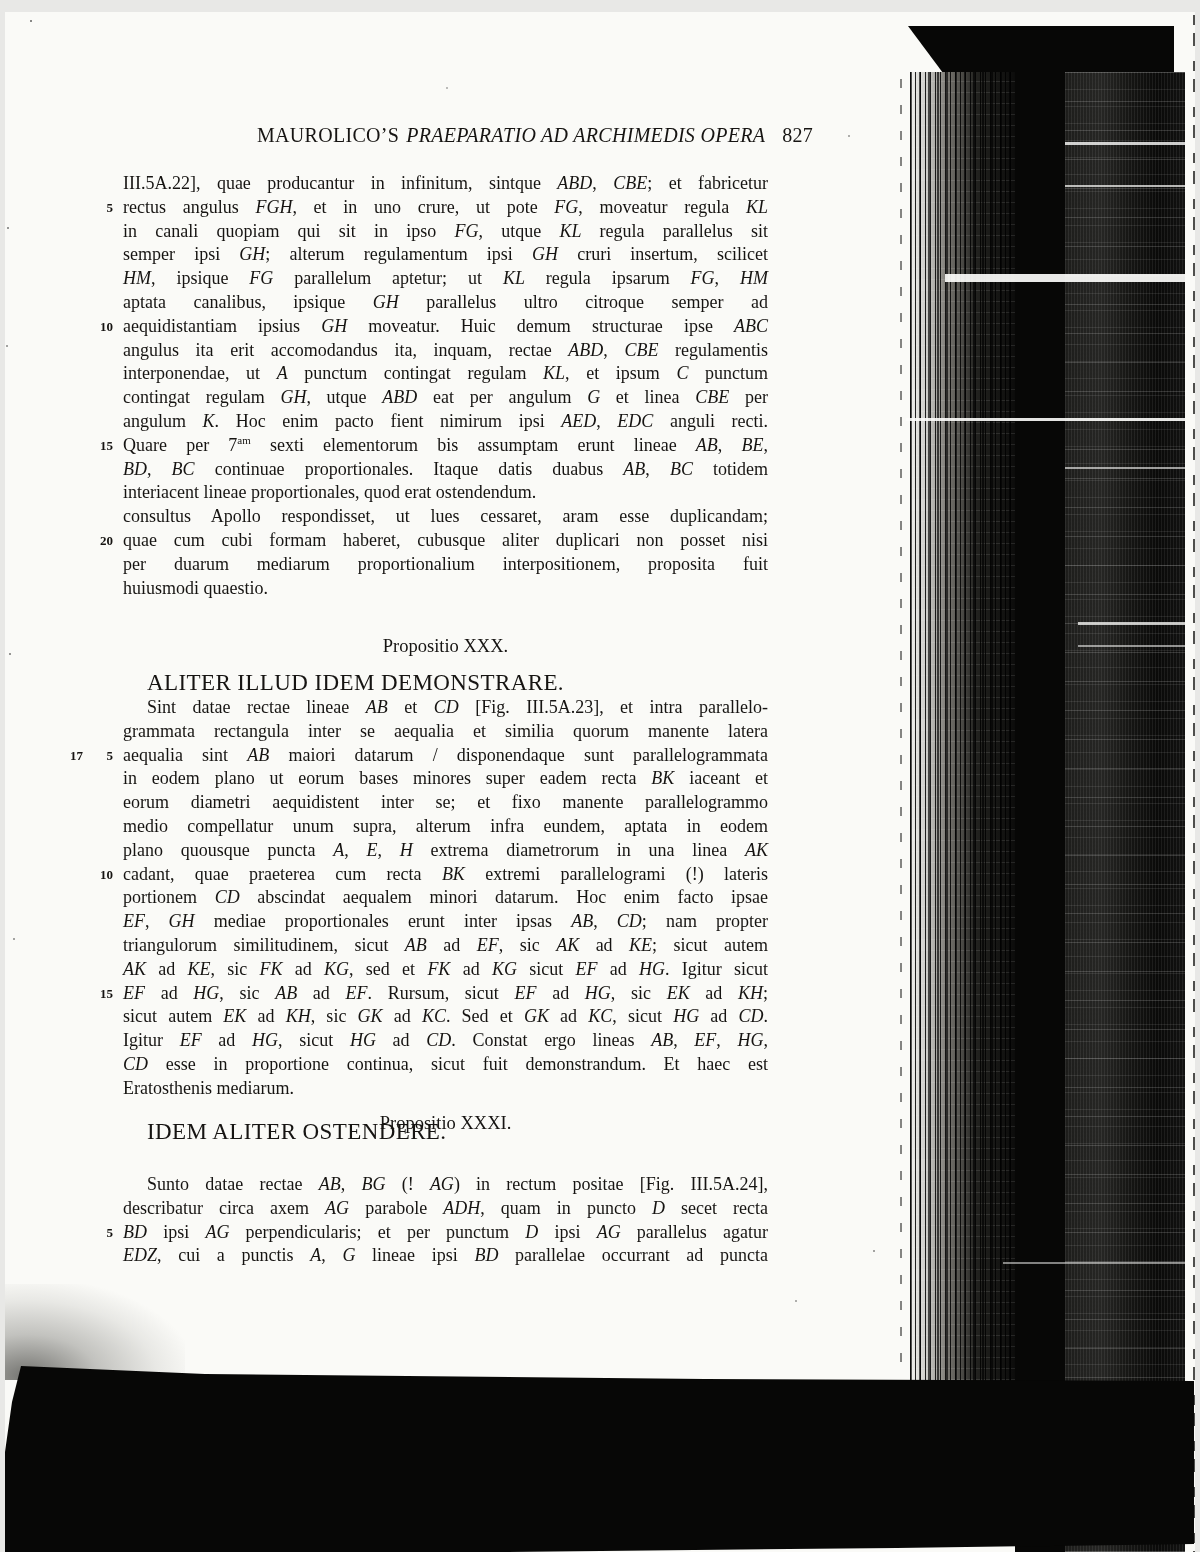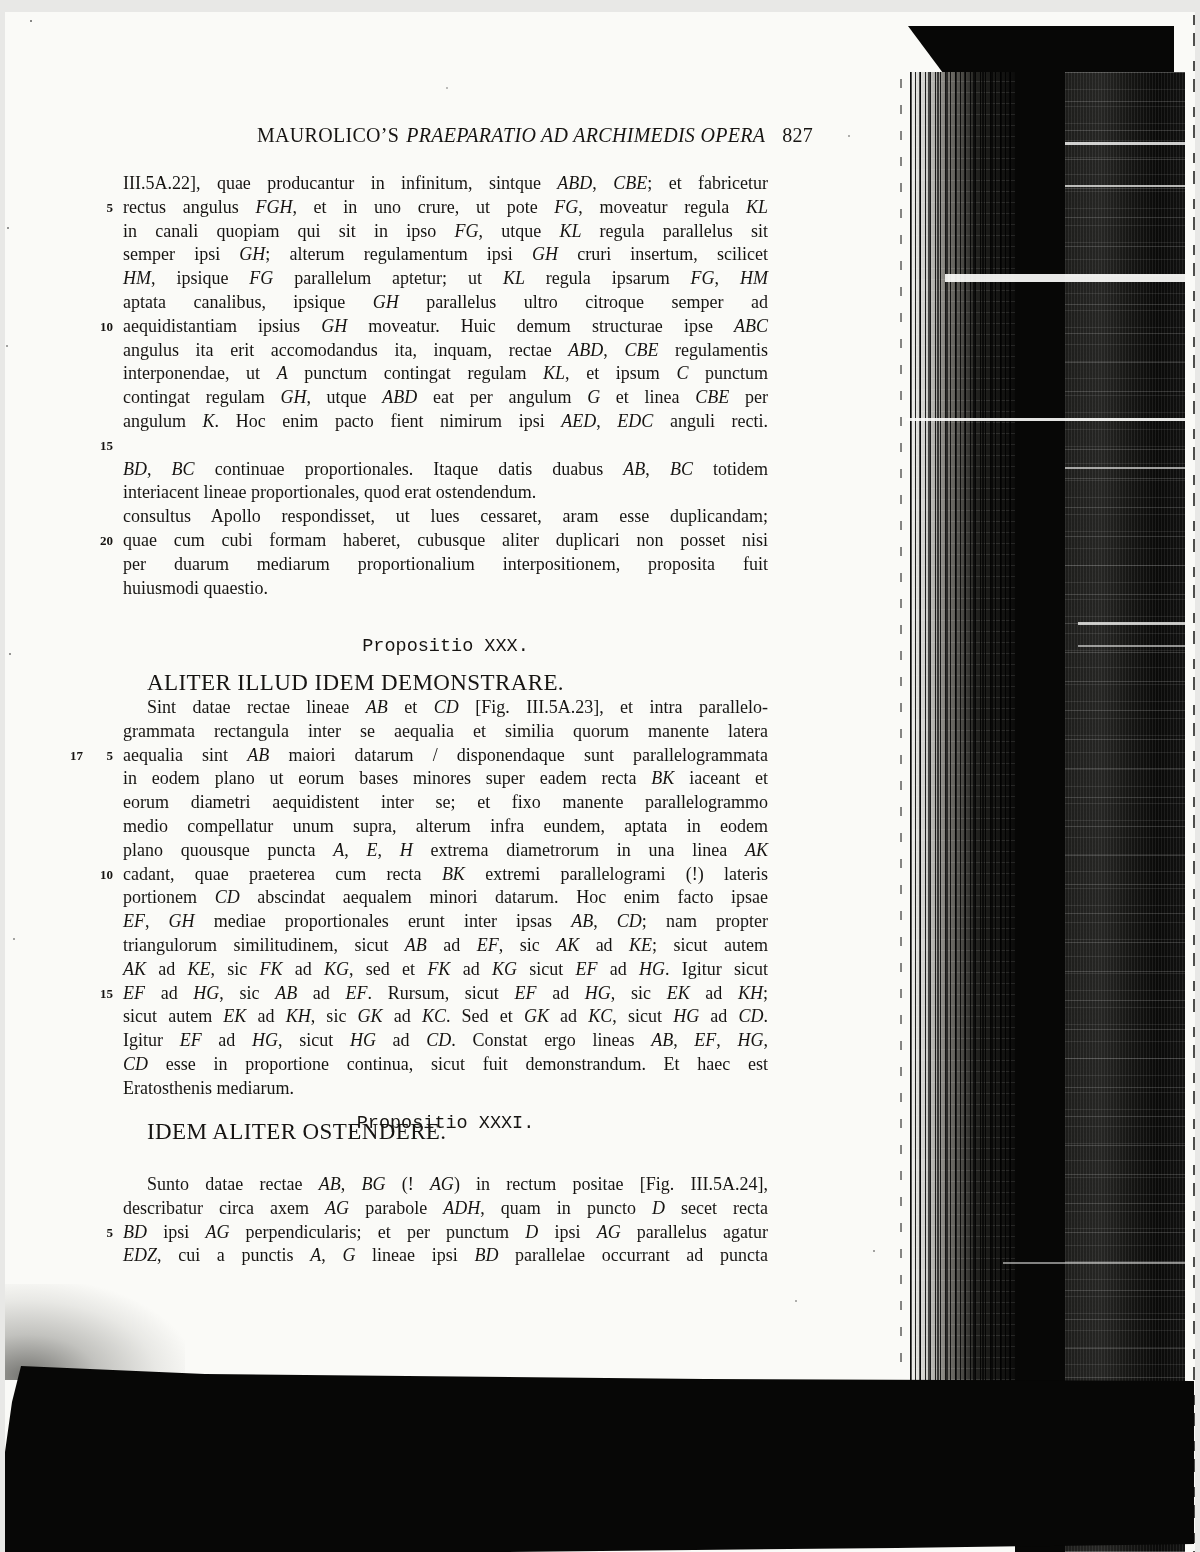--- a/index.html
+++ b/index.html
@@ -30,21 +30,21 @@
   .line-num{
     position:absolute;left:-36px;width:26px;text-align:right;
     font-size:13px;font-weight:bold;letter-spacing:0;text-align-last:right;
   }
   .folio-num{
     position:absolute;left:-66px;width:26px;text-align:left;
     font-size:13px;font-weight:bold;text-align-last:right;
   }
   .prop-heading{
     position:absolute;left:118px;width:645px;margin:0;text-align:center;
-    font-size:18.5px;font-weight:normal;font-family:Liberation Mono, monospace;
+    font-size:18.5px;font-weight:normal;
   }
   .sub-heading{
     position:absolute;left:142px;margin:0;font-size:23px;font-weight:normal;
     letter-spacing:.4px;white-space:nowrap;
   }
   
   .scan-band{position:absolute;left:893px;top:0;width:296px;height:1552px;}
   .band-top-bar{
     position:absolute;left:10px;top:14px;width:266px;height:50px;
     background:var(--artifact-black);
@@ -129,21 +129,21 @@
       <div class="text-line"><span class="line-num">5</span><span class="line-text">rectus angulus <i>FGH</i>, et in uno crure, ut pote <i>FG</i>, moveatur regula <i>KL</i></span></div>
       <div class="text-line"><span class="line-text">in canali quopiam qui sit in ipso <i>FG</i>, utque <i>KL</i> regula parallelus sit</span></div>
       <div class="text-line"><span class="line-text">semper ipsi <i>GH</i>; alterum regulamentum ipsi <i>GH</i> cruri insertum, scilicet</span></div>
       <div class="text-line"><span class="line-text"><i>HM</i>, ipsique <i>FG</i> parallelum aptetur; ut <i>KL</i> regula ipsarum <i>FG</i>, <i>HM</i></span></div>
       <div class="text-line"><span class="line-text">aptata canalibus, ipsique <i>GH</i> parallelus ultro citroque semper ad</span></div>
       <div class="text-line"><span class="line-num">10</span><span class="line-text">aequidistantiam ipsius <i>GH</i> moveatur. Huic demum structurae ipse <i>ABC</i></span></div>
       <div class="text-line"><span class="line-text">angulus ita erit accomodandus ita, inquam, rectae <i>ABD</i>, <i>CBE</i> regulamentis</span></div>
       <div class="text-line"><span class="line-text">interponendae, ut <i>A</i> punctum contingat regulam <i>KL</i>, et ipsum <i>C</i> punctum</span></div>
       <div class="text-line"><span class="line-text">contingat regulam <i>GH</i>, utque <i>ABD</i> eat per angulum <i>G</i> et linea <i>CBE</i> per</span></div>
       <div class="text-line"><span class="line-text">angulum <i>K</i>. Hoc enim pacto fient nimirum ipsi <i>AED</i>, <i>EDC</i> anguli recti.</span></div>
-      <div class="text-line"><span class="line-num">15</span></div>
+      <div class="text-line"><span class="line-num">15</span><span class="line-text">Quare per 7<sup>am</sup> sexti elementorum bis assumptam erunt lineae <i>AB</i>, <i>BE</i>,</span></div>
       <div class="text-line"><span class="line-text"><i>BD</i>, <i>BC</i> continuae proportionales. Itaque datis duabus <i>AB</i>, <i>BC</i> totidem</span></div>
       <div class="text-line para-end"><span class="line-text">interiacent lineae proportionales, quod erat ostendendum.</span></div>
       <div class="text-line"><span class="line-text">consultus Apollo respondisset, ut lues cessaret, aram esse duplicandam;</span></div>
       <div class="text-line"><span class="line-num">20</span><span class="line-text">quae cum cubi formam haberet, cubusque aliter duplicari non posset nisi</span></div>
       <div class="text-line"><span class="line-text">per duarum mediarum proportionalium interpositionem, proposita fuit</span></div>
       <div class="text-line para-end"><span class="line-text">huiusmodi quaestio.</span></div>
     </section>
 
   <h2 class="prop-heading" style="top:624px">Propositio XXX.</h2>
   <h3 class="sub-heading" style="top:658px">ALITER ILLUD IDEM DEMONSTRARE.</h3>

